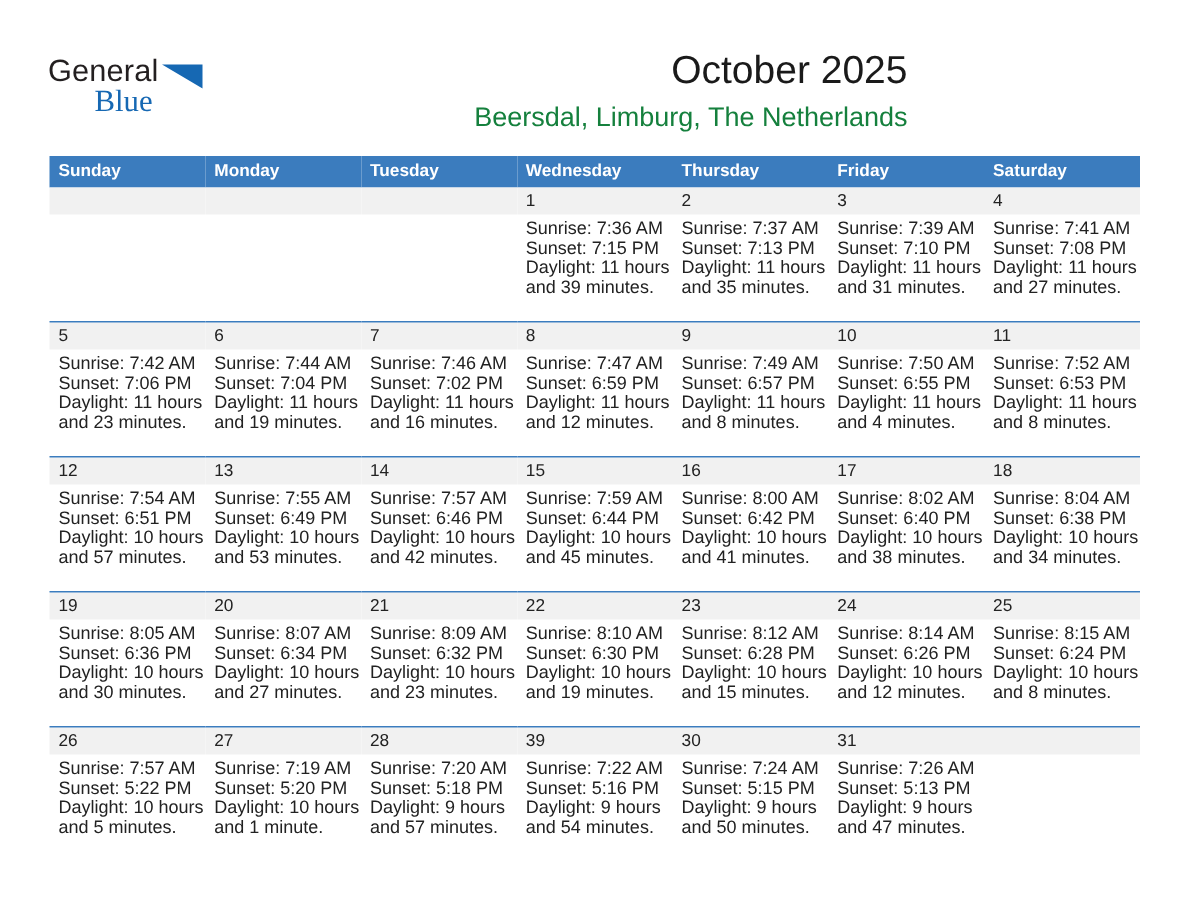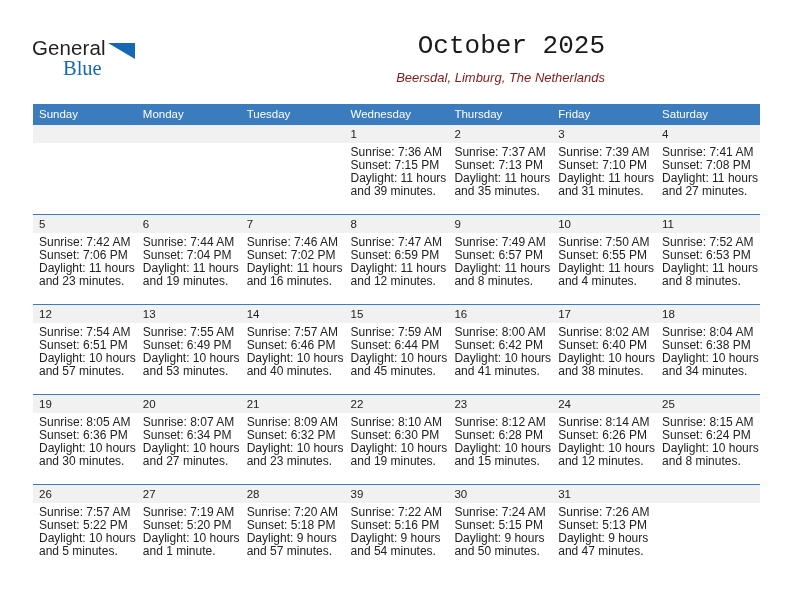--- a/index.html
+++ b/index.html
@@ -70,45 +70,43 @@
     top: 30px;
     text-align: right;
   }
   .cal-title {
     font-size: 26px;
     color: #1a1a1a;
     line-height: 32px;
     font-weight: normal;
     margin: 0;
     white-space: nowrap;
-    font-family: Liberation Mono, monospace;
   }
   .cal-subtitle {
-    font-size: 13px;
-    color: #7f1d1d;
+    font-size: 18px;
+    color: #15803d;
     line-height: 20px;
     margin: 6px 0 0 0;
     white-space: nowrap;
-    font-style: italic;
   }
 
   
   .calendar {
     position: absolute;
     left: 33px;
     top: 104px;
     width: 727px;
     border-collapse: collapse;
     table-layout: fixed;
   }
   .calendar th {
     background: #3b7cbe;
     color: #ffffff;
     font-size: 11.5px;
-    font-weight: normal;
+    font-weight: bold;
     text-align: left;
     padding: 4px 0 5px 6px;
     height: 13px;
     border: none;
     box-sizing: border-box;
   }
   .calendar td {
     vertical-align: top;
     padding: 0;
     border: none;
@@ -360,21 +358,21 @@
               </div>
             </div>
           </td>
           <td>
             <div class="cell-inner">
               <div class="daynum">14</div>
               <div class="details">
                 <div>Sunrise: 7:57 AM</div>
                 <div>Sunset: 6:46 PM</div>
                 <div>Daylight: 10 hours</div>
-                <div>and 40 minutes.</div>
+                <div>and 42 minutes.</div>
               </div>
             </div>
           </td>
           <td>
             <div class="cell-inner">
               <div class="daynum">15</div>
               <div class="details">
                 <div>Sunrise: 7:59 AM</div>
                 <div>Sunset: 6:44 PM</div>
                 <div>Daylight: 10 hours</div>

